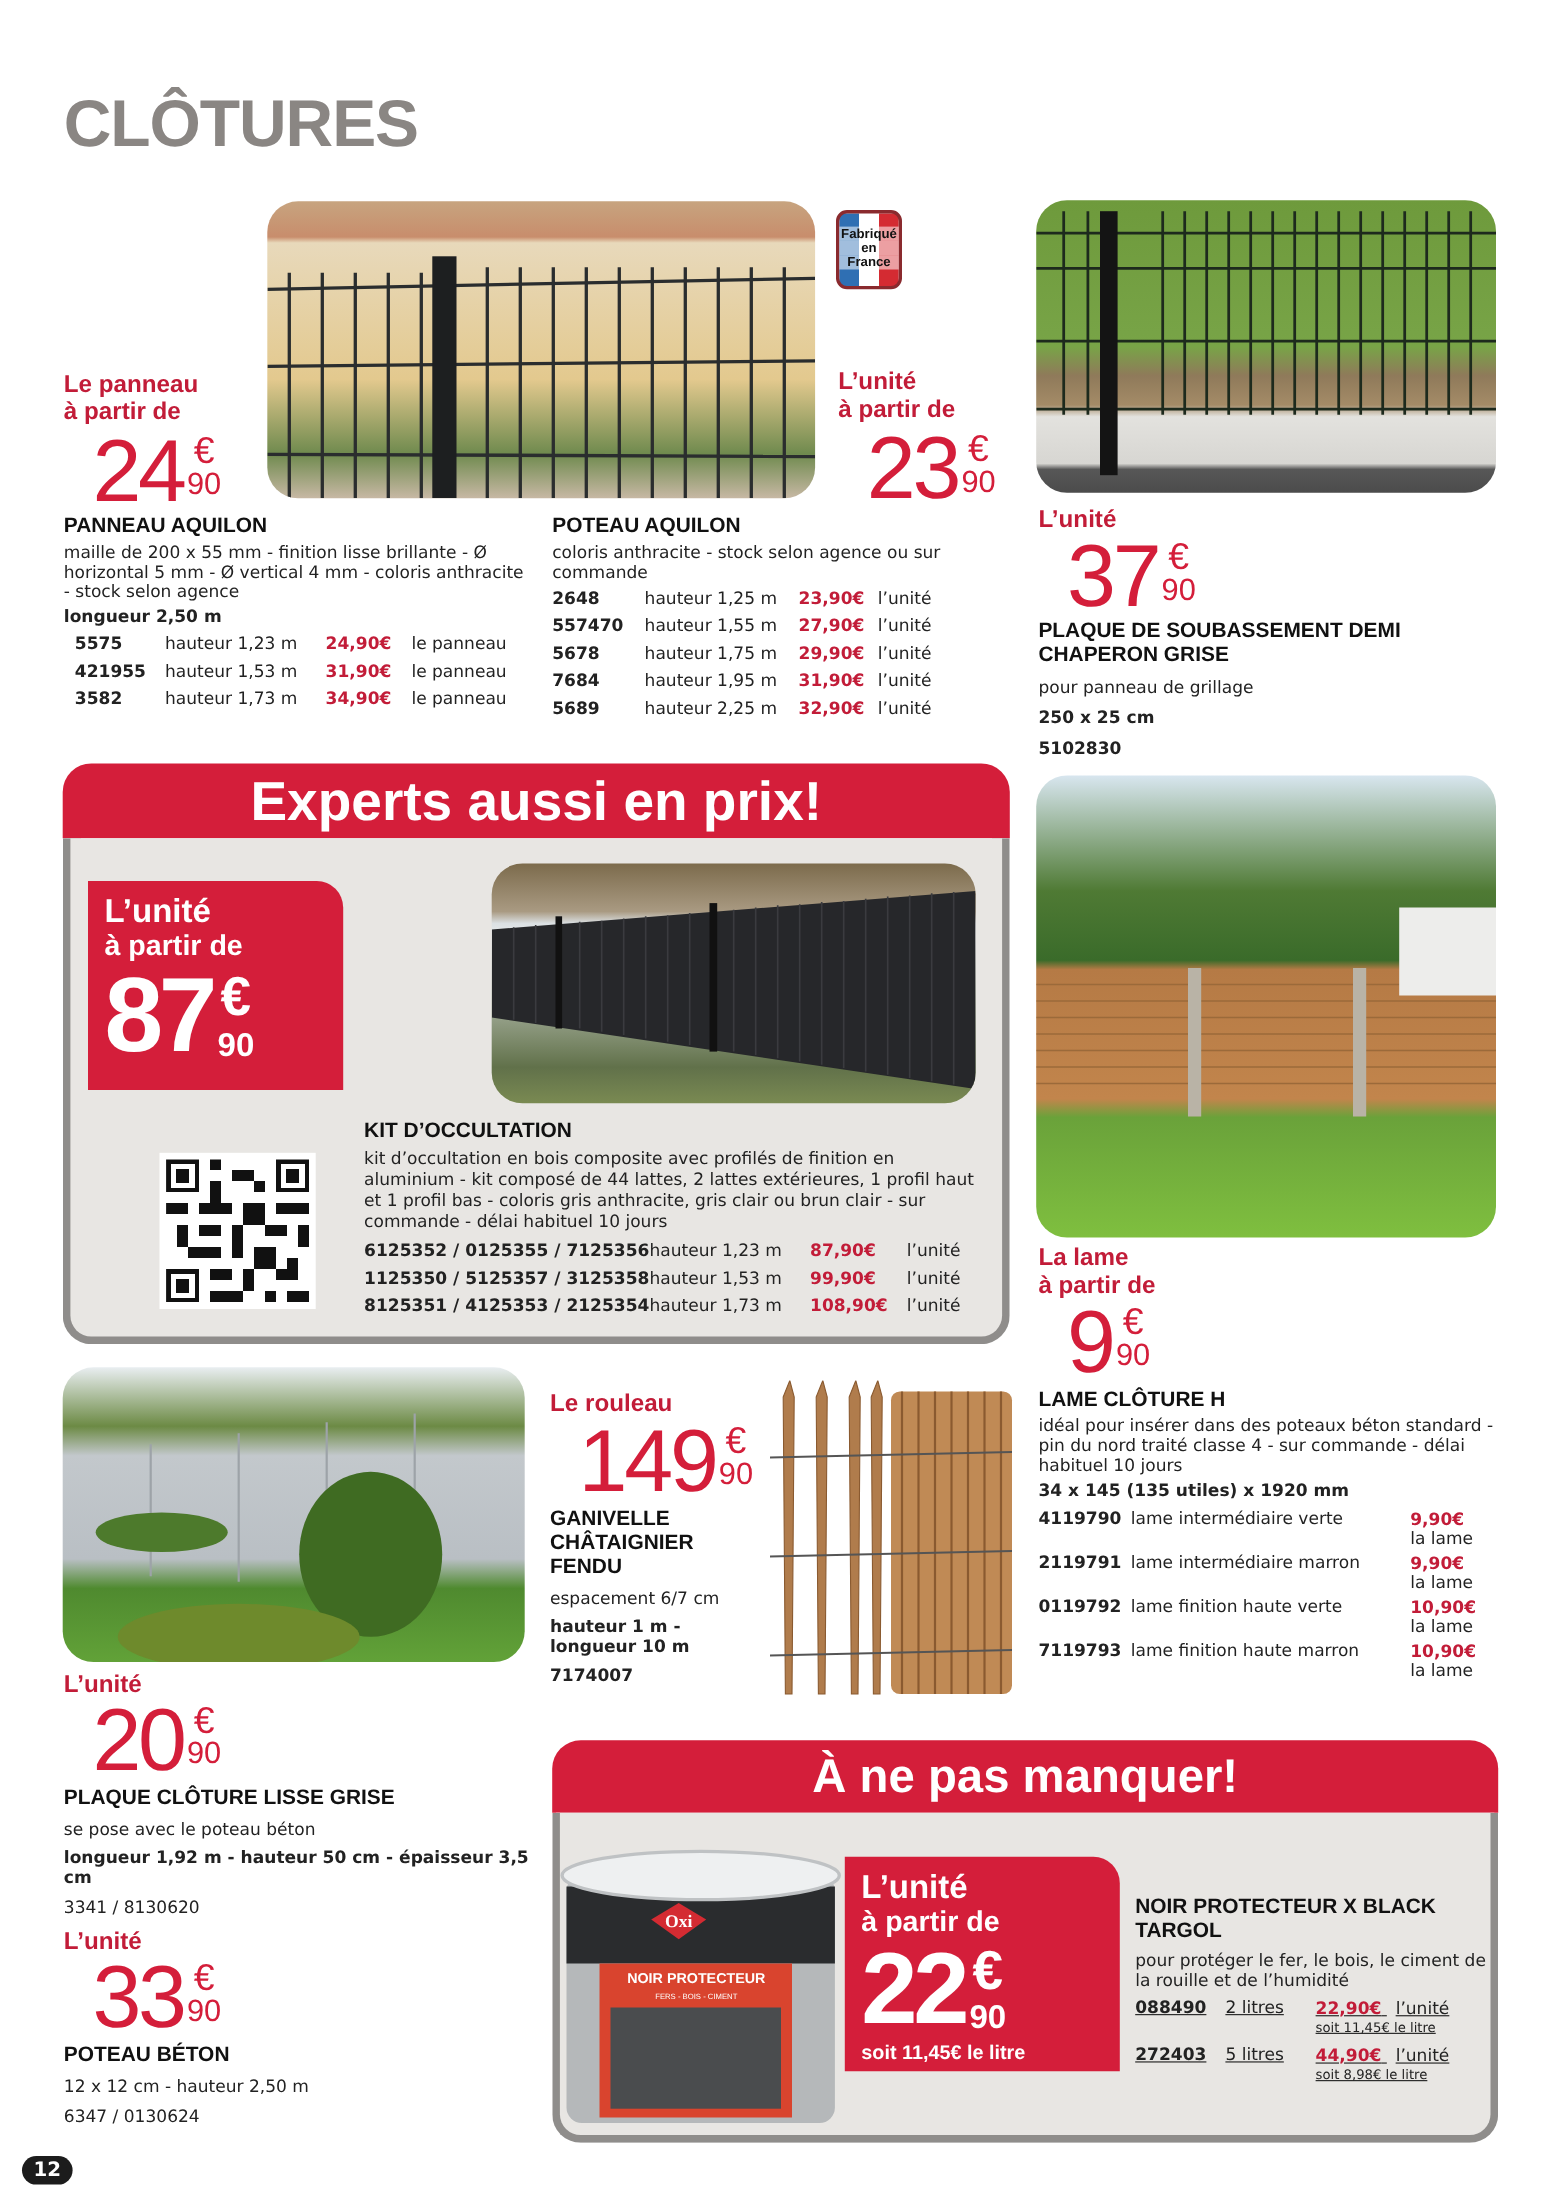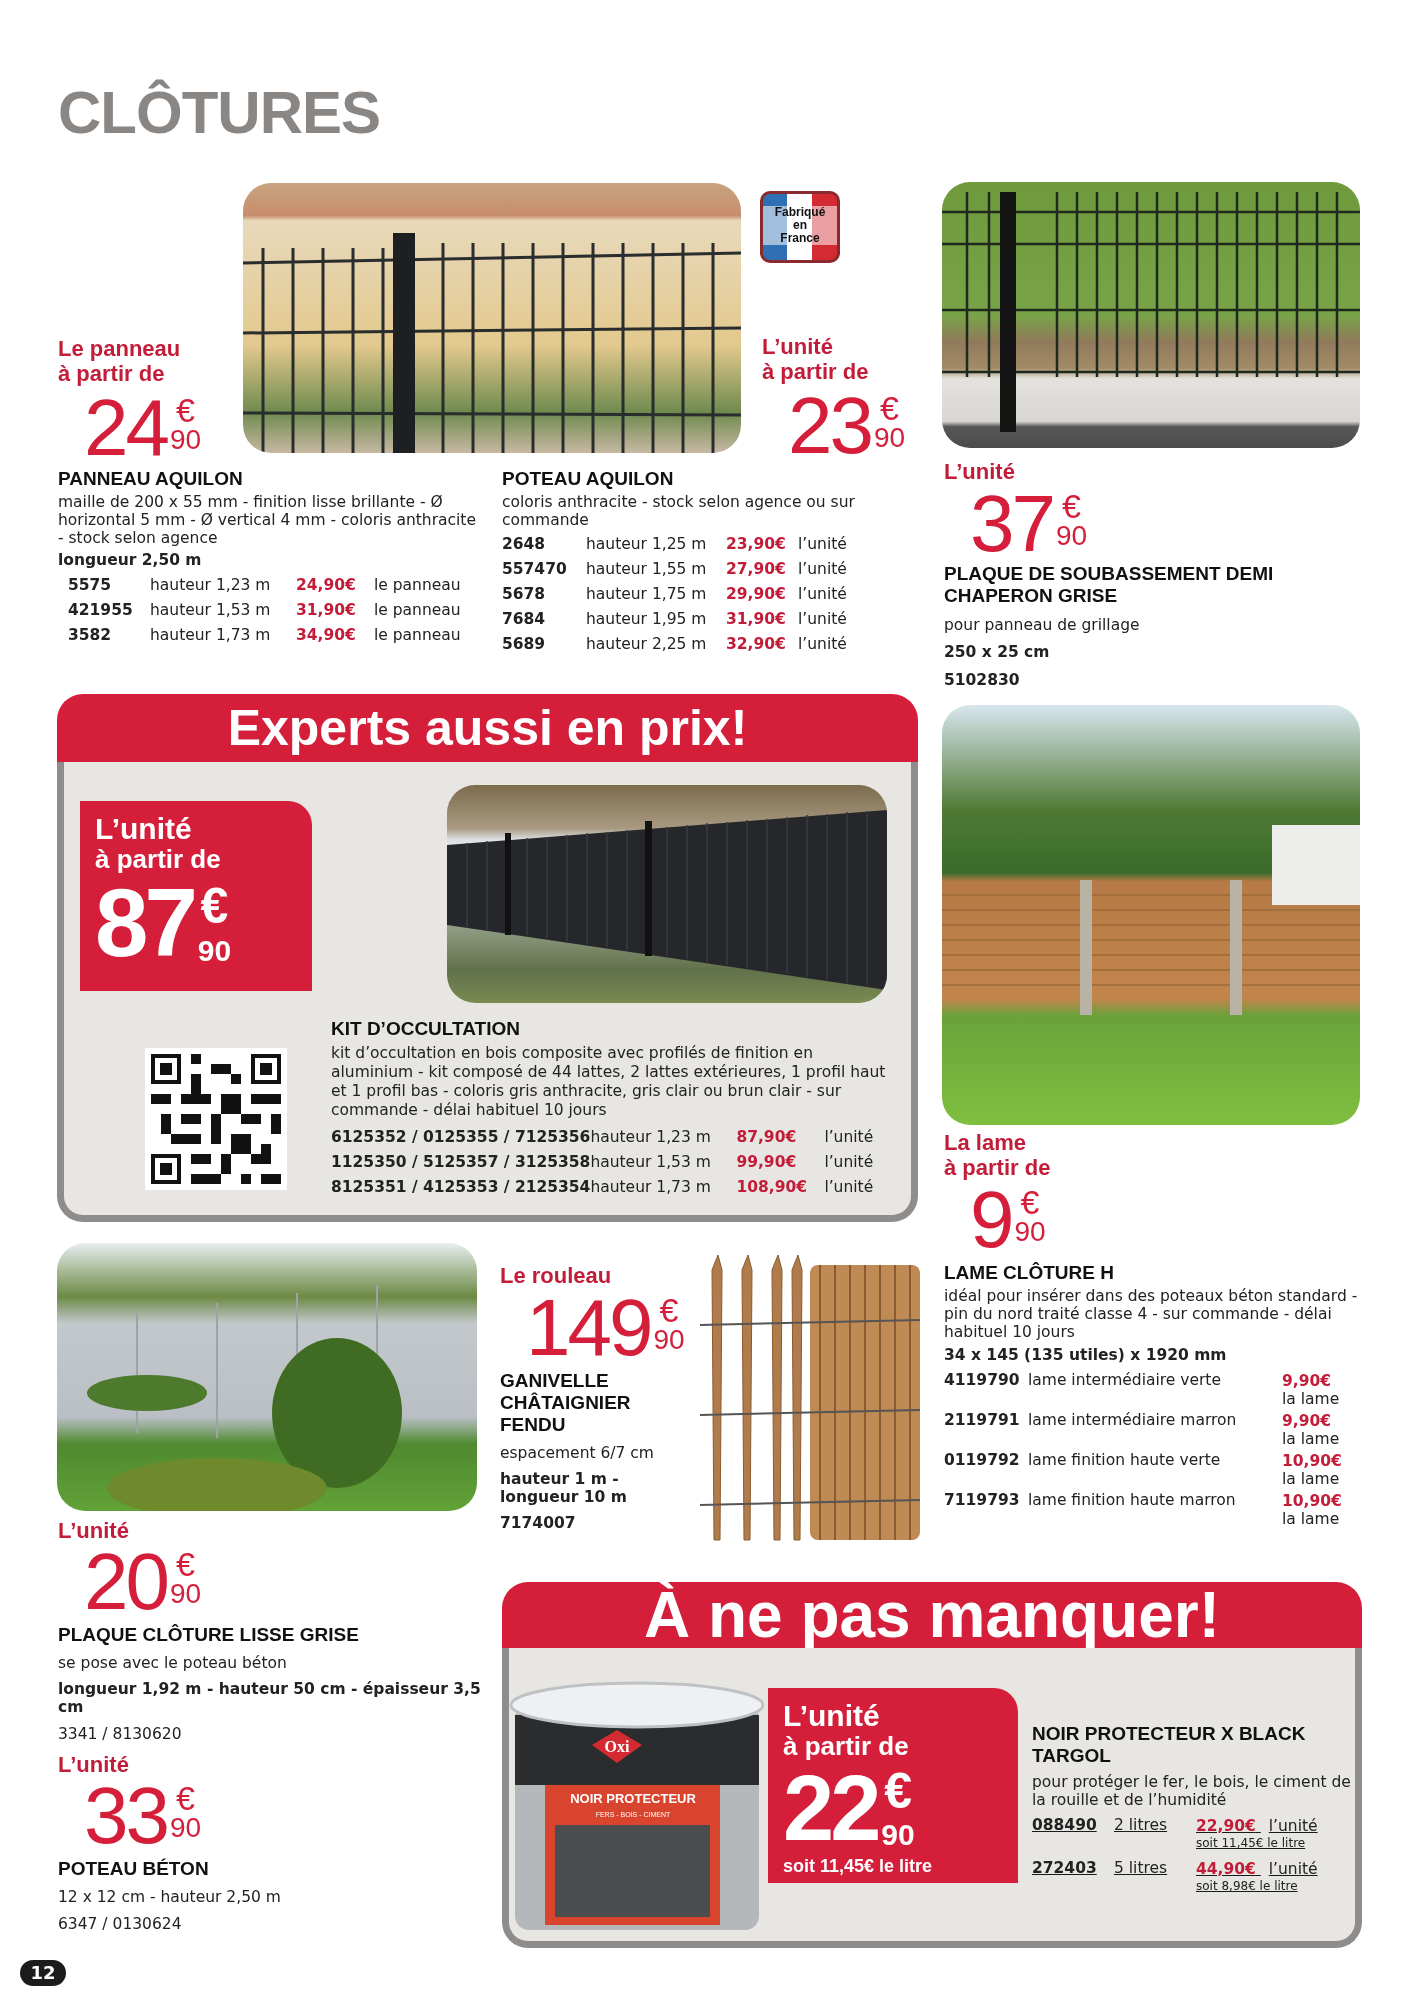--- a/index.html
+++ b/index.html
@@ -51,21 +51,21 @@
           <line x1="380" y1="60" x2="380" y2="270"></line>
           <line x1="410" y1="60" x2="410" y2="270"></line>
           <line x1="440" y1="60" x2="440" y2="270"></line>
           <line x1="470" y1="60" x2="470" y2="270"></line>
       </g>
     </g>
     <rect x="150" y="50" width="22" height="220" fill="#1d1f20"></rect>
   </svg>
 </div>
 
-<div class="abs" style="left:760px;top:191px;width:80px;height:72px;border:3px solid #8a2a2e;border-radius:10px;background:linear-gradient(90deg,#2f6fb3 0 33%,#fff 33% 66%,#d42b32 66% 100%);text-align:center;font-family:'Liberation Sans',sans-serif;font-weight:bold;font-size:12px;line-height:13px;color:#111;padding-top:12px;">
+<div class="abs" style="left:760px;top:191px;width:60px;height:72px;border:3px solid #8a2a2e;border-radius:10px;background:linear-gradient(90deg,#2f6fb3 0 33%,#fff 33% 66%,#d42b32 66% 100%);text-align:center;font-family:'Liberation Sans',sans-serif;font-weight:bold;font-size:12px;line-height:13px;color:#111;padding-top:12px;">
   <div style="background:rgba(255,255,255,.55);">Fabriqué</div>
   <div style="background:rgba(255,255,255,.55);">en</div>
   <div style="background:rgba(255,255,255,.55);">France</div>
 </div>
 
 <div class="abs lbl" style="left:58px;top:336px;">
   <div>Le panneau</div>
   <div>à partir de</div>
 </div>
 <div class="price" style="left:58px;top:388px;">
@@ -424,21 +424,21 @@
 <div class="abs lbl" style="left:58px;top:1752px;">L’unité</div>
 <div class="price" style="left:58px;top:1776px;">
   <span class="int">33</span><span class="dec"><span class="eur">€</span><span class="cts">90</span></span>
 </div>
 <div class="abs" style="left:58px;top:1858px;width:400px;">
   <div class="ptitle">POTEAU BÉTON</div>
   <div class="desc" style="margin-top:8px;">12 x 12 cm - hauteur 2,50 m</div>
   <div class="desc" style="margin-top:9px;">6347 / 0130624</div>
 </div>
 
-<div class="banner" style="left:502px;top:1582px;width:860px;height:66px;font-size:64px;line-height:66px;">À ne pas manquer!</div>
+<div class="banner" style="left:502px;top:1582px;width:860px;height:66px;font-size:43px;line-height:66px;">À ne pas manquer!</div>
 <div class="graybox" style="left:502px;top:1648px;width:860px;height:300px;"></div>
 <div class="abs" style="left:497px;top:1675px;width:280px;height:265px;">
   <svg width="280" height="265">
     <rect x="18" y="30" width="244" height="225" rx="14" fill="#b5b8ba"></rect>
     <rect x="18" y="40" width="244" height="70" fill="#2a2c2e"></rect>
     <ellipse cx="140" cy="30" rx="126" ry="22" fill="#eef0f1" stroke="#bfc2c4" stroke-width="3"></ellipse>
     <rect x="48" y="110" width="175" height="140" fill="#d9442e"></rect>
     <rect x="58" y="150" width="155" height="92" fill="#4a4c4e"></rect>
     <polygon points="95,70 120,55 145,70 120,88" fill="#d42b32"></polygon>
     <text x="120" y="77" font-size="16" font-weight="bold" fill="#fff" text-anchor="middle" font-family="Liberation Serif, serif">Oxi</text>

